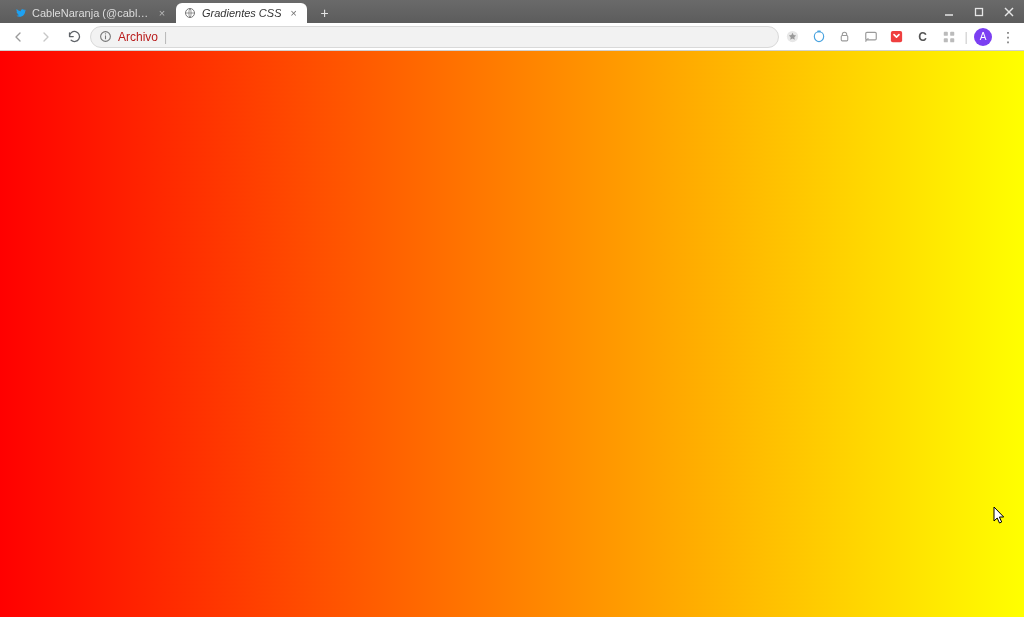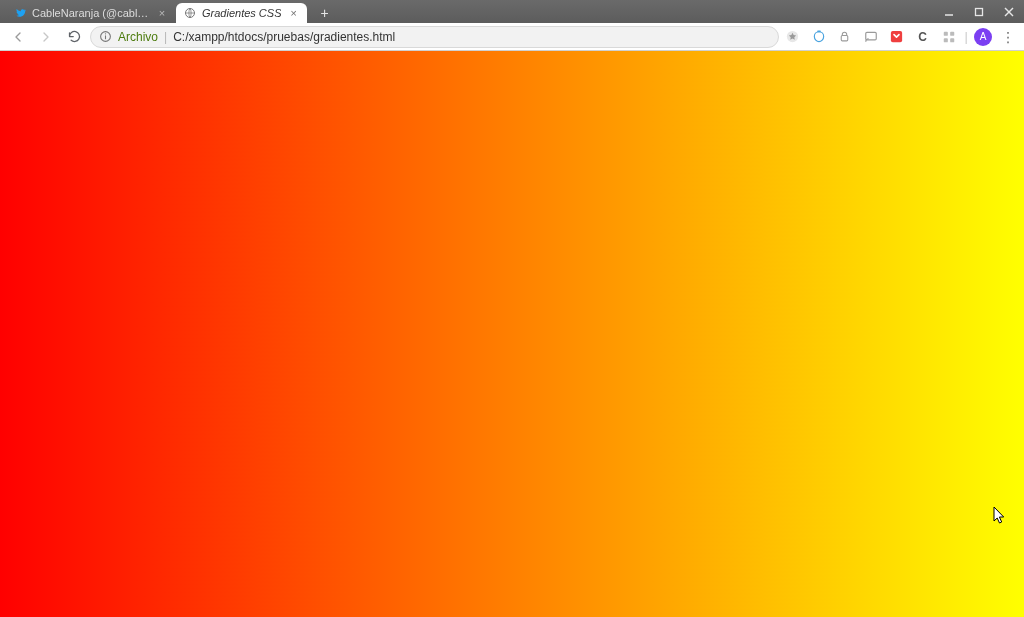--- a/index.html
+++ b/index.html
@@ -57,21 +57,21 @@
       border: 1px solid #d9d9d9;
       border-radius: 12px;
       background: #f2f2f2;
       display:flex; align-items:center;
       padding: 0 8px;
       gap: 6px;
       font-size: 12px;
       color: #555;
     }
     .addressbar .info-icon { color:#777; display:flex; align-items:center; }
-    .addressbar .label { color:#4d7c0f; }
+    .addressbar .label { color:#b91c1c; }
     .addressbar .sep { color:#b7b7b7; }
     .addressbar .url { flex:1; color:#333; white-space:nowrap; overflow:hidden; }
     .rt-icons { display:flex; align-items:center; gap:6px; }
     .rt { width:20px; height:20px; display:flex; align-items:center; justify-content:center; color:#777; }
     .rt.star { color:#9a9a9a; }
     .rt.pocket { color:#d62f2f; }
     .rt.ext-c { color:#555; font-weight:700; font-size:12px; }
     .rt.avatar { width:18px; height:18px; border-radius:50%; background:#7b3ff2; color:#fff; font-size:10px; }
     .rt.menu { color:#6a6a6a; font-size:14px; }
 
@@ -154,21 +154,20 @@
   <div class="addressbar">
     <span class="info-icon">
       <svg width="13" height="13" viewBox="0 0 24 24">
           <circle cx="12" cy="12" r="9" fill="none" stroke="#777" stroke-width="2"></circle>
           <line x1="12" y1="10" x2="12" y2="17" stroke="#777" stroke-width="2"></line>
           <circle cx="12" cy="7" r="1.2" fill="#777"></circle>
         </svg>
     </span>
     <span class="label">Archivo</span>
     <span class="sep">|</span>
-    <span class="url">C:/xampp/htdocs/pruebas/gradientes.html</span>
   </div>
 
   <div class="rt-icons">
     <div class="rt star">
       <svg width="15" height="15" viewBox="0 0 24 24">
           <circle cx="12" cy="12" r="9" fill="#e7e7e7"></circle>
           <path d="M12 6l1.8 3.7 4 .6-2.9 2.8.7 4L12 15.3 8.4 17l.7-4L6.2 10.3l4-.6z" fill="#9a9a9a"></path>
         </svg>
     </div>
     <div class="rt">

